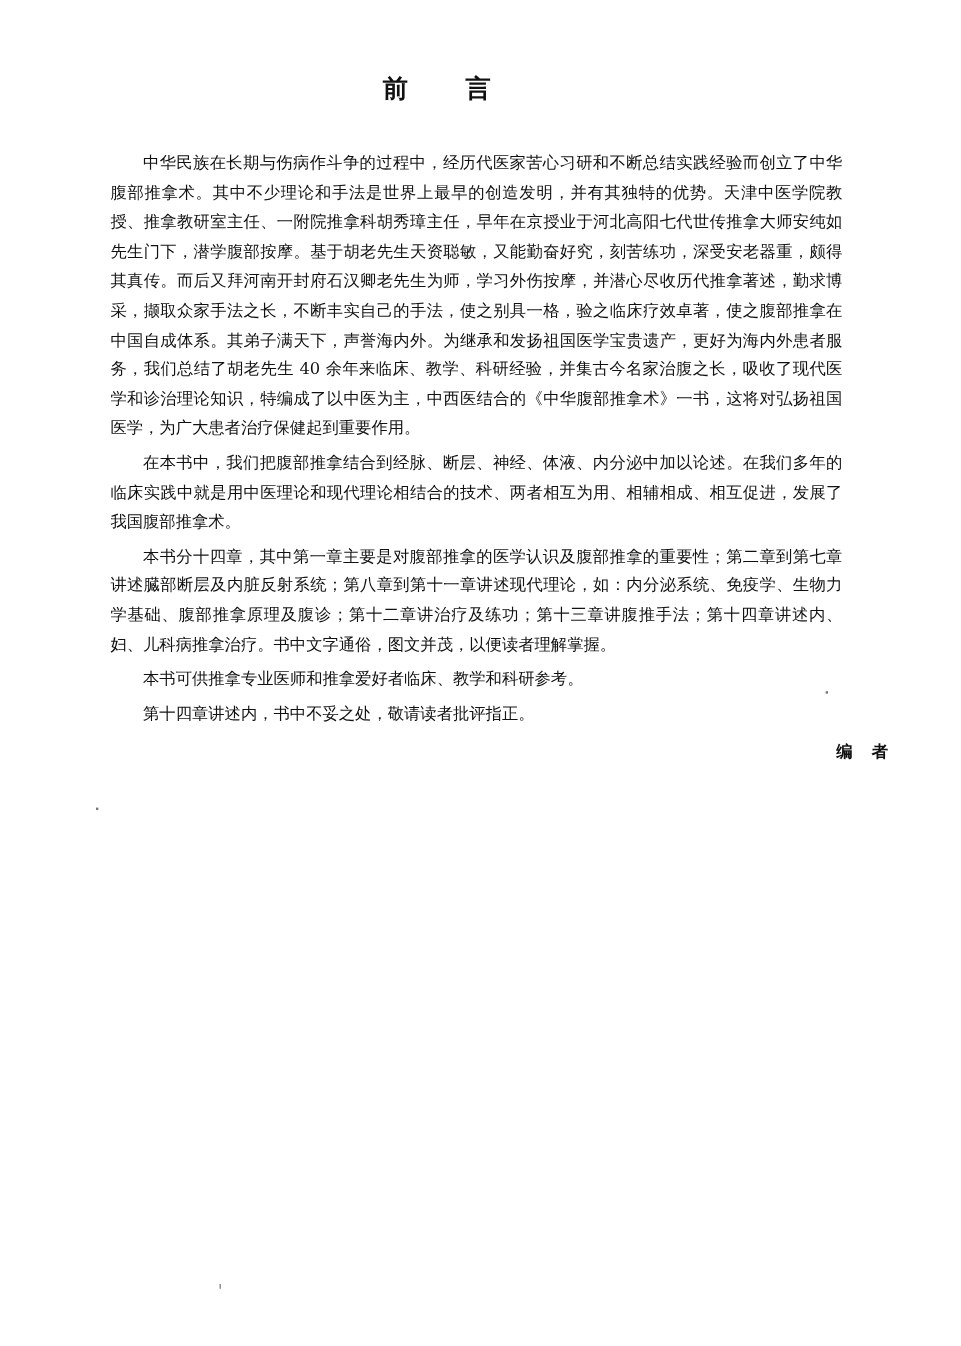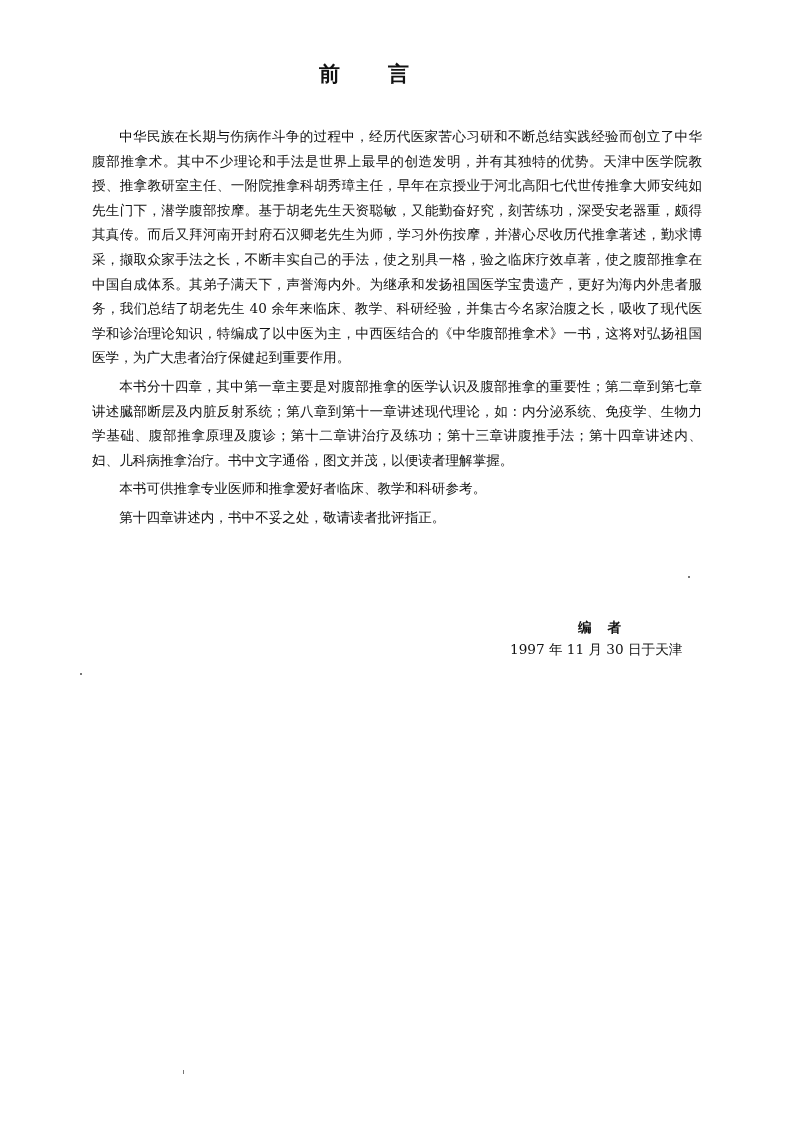--- a/index.html
+++ b/index.html
@@ -17,45 +17,45 @@
     .title span { display: inline-block; margin: 0 24px; }
     .body-text {
       position: absolute; top: 120px; left: 88px; width: 618px;
       font-size: 13.6px; line-height: 24.6px; text-align: justify;
     }
     .body-text p { margin: 4px; text-indent: 2em; }
     .signature {
       position: absolute; top: 616px; left: 480px; width: 260px;
     }
     .sig-author {
-      font-size: 13.6px; font-weight: bold; text-align: left;
+      font-size: 13.6px; font-weight: bold; text-align: right;
       padding-left: 98px; line-height: 22px; letter-spacing: 0;
     }
     .sig-author span.gap { display: inline-block; width: 16px; }
     .sig-date {
       font-size: 13.6px; line-height: 22px; padding-left: 30px;
     }
     .speck { position: absolute; width: 2px; height: 2px; background: #777; }
   </style>
 </head>
 <body>
 
 <div class="title">
   <span>前</span><span>言</span>
 </div>
 
 <div class="body-text">
   <p>中华民族在长期与伤病作斗争的过程中，经历代医家苦心习研和不断总结实践经验而创立了中华腹部推拿术。其中不少理论和手法是世界上最早的创造发明，并有其独特的优势。天津中医学院教授、推拿教研室主任、一附院推拿科胡秀璋主任，早年在京授业于河北高阳七代世传推拿大师安纯如先生门下，潜学腹部按摩。基于胡老先生天资聪敏，又能勤奋好究，刻苦练功，深受安老器重，颇得其真传。而后又拜河南开封府石汉卿老先生为师，学习外伤按摩，并潜心尽收历代推拿著述，勤求博采，撷取众家手法之长，不断丰实自己的手法，使之别具一格，验之临床疗效卓著，使之腹部推拿在中国自成体系。其弟子满天下，声誉海内外。为继承和发扬祖国医学宝贵遗产，更好为海内外患者服务，我们总结了胡老先生 40 余年来临床、教学、科研经验，并集古今名家治腹之长，吸收了现代医学和诊治理论知识，特编成了以中医为主，中西医结合的《中华腹部推拿术》一书，这将对弘扬祖国医学，为广大患者治疗保健起到重要作用。</p>
+  <p>在本书中，我们把腹部推拿结合到经脉、断层、神经、体液、内分泌中加以论述。在我们多年的临床实践中就是用中医理论和现代理论相结合的技术、两者相互为用、相辅相成、相互促进，发展了我国腹部推拿术。</p>
   <p>本书分十四章，其中第一章主要是对腹部推拿的医学认识及腹部推拿的重要性；第二章到第七章讲述臓部断层及内脏反射系统；第八章到第十一章讲述现代理论，如：内分泌系统、免疫学、生物力学基础、腹部推拿原理及腹诊；第十二章讲治疗及练功；第十三章讲腹推手法；第十四章讲述内、妇、儿科病推拿治疗。书中文字通俗，图文并茂，以便读者理解掌握。</p>
   <p>本书可供推拿专业医师和推拿爱好者临床、教学和科研参考。</p>
   <p>第十四章讲述内，书中不妥之处，敬请读者批评指正。</p>
 </div>
 
 <div class="signature">
   <div class="sig-author">
     <span>编</span><span class="gap"></span><span>者</span>
   </div>
-  <div class="sig-date">1997 年 11 月 30 日于天津</div>
 </div>
 
 <div class="speck" style="top:576px;left:688px;"></div>
 <div class="speck" style="top:673px;left:80px;"></div>
 <div class="speck" style="top:1070px;left:183px;width:1px;height:4px;"></div>
 
 </body></html>

